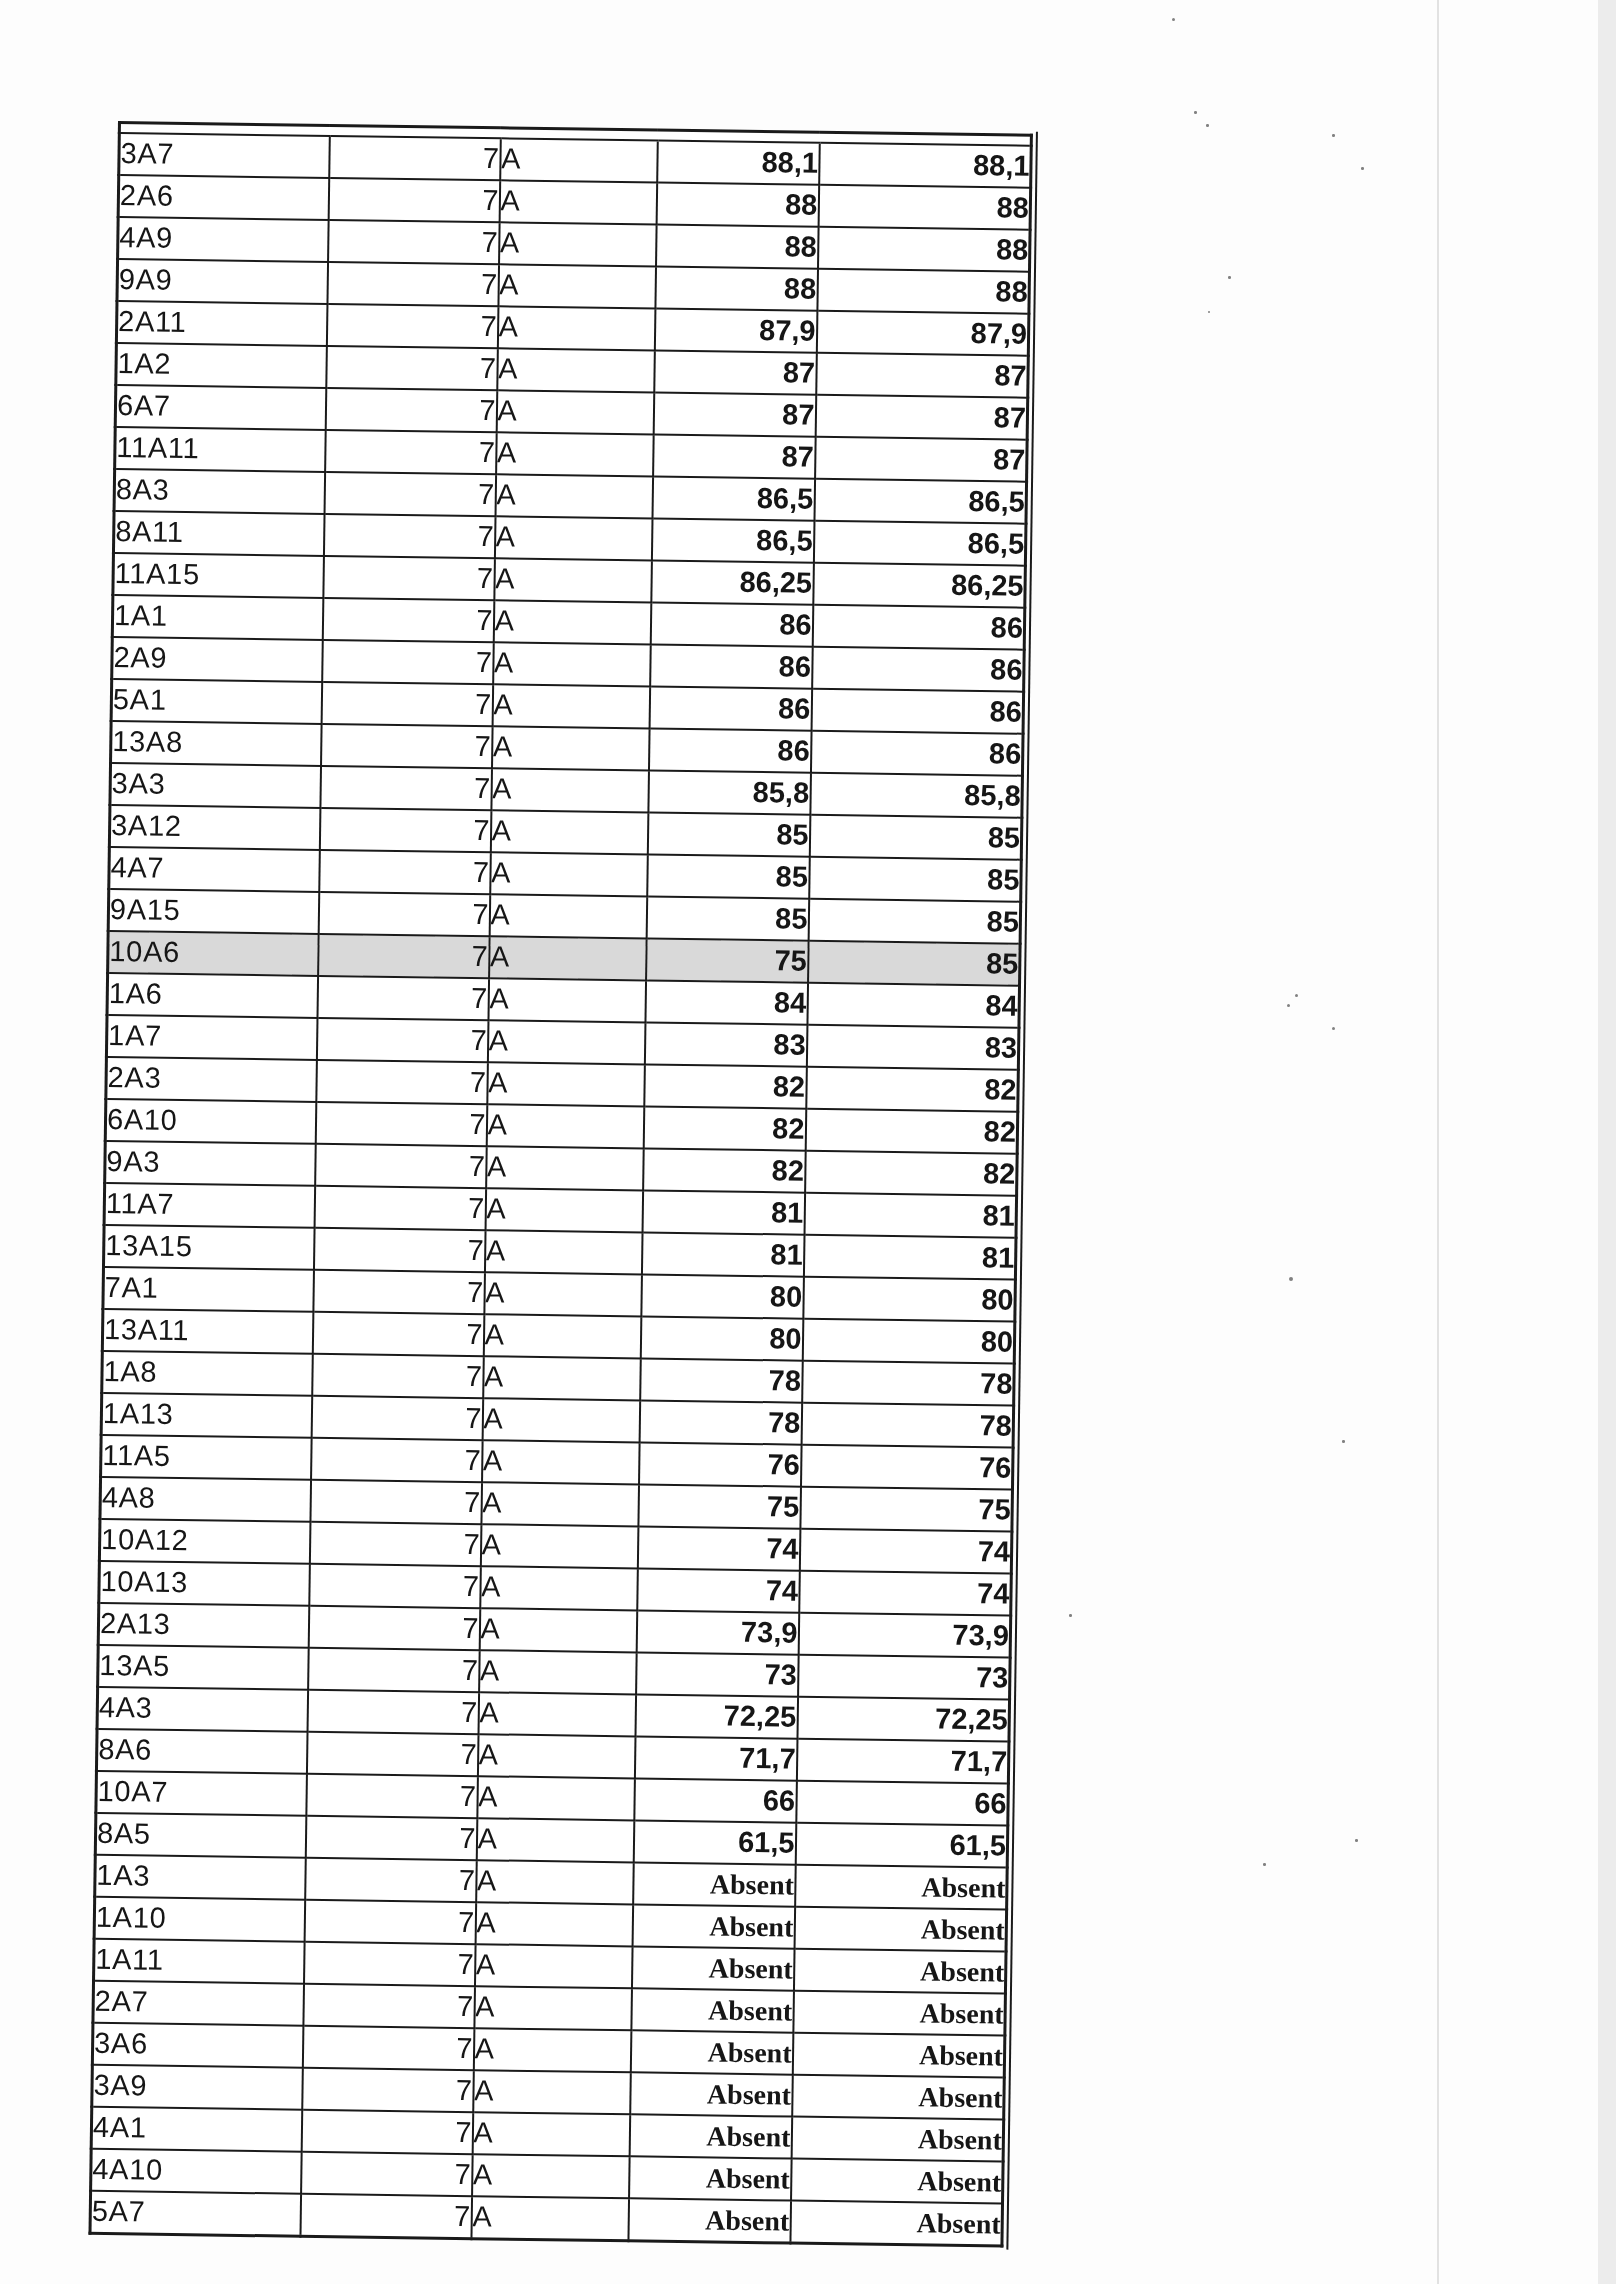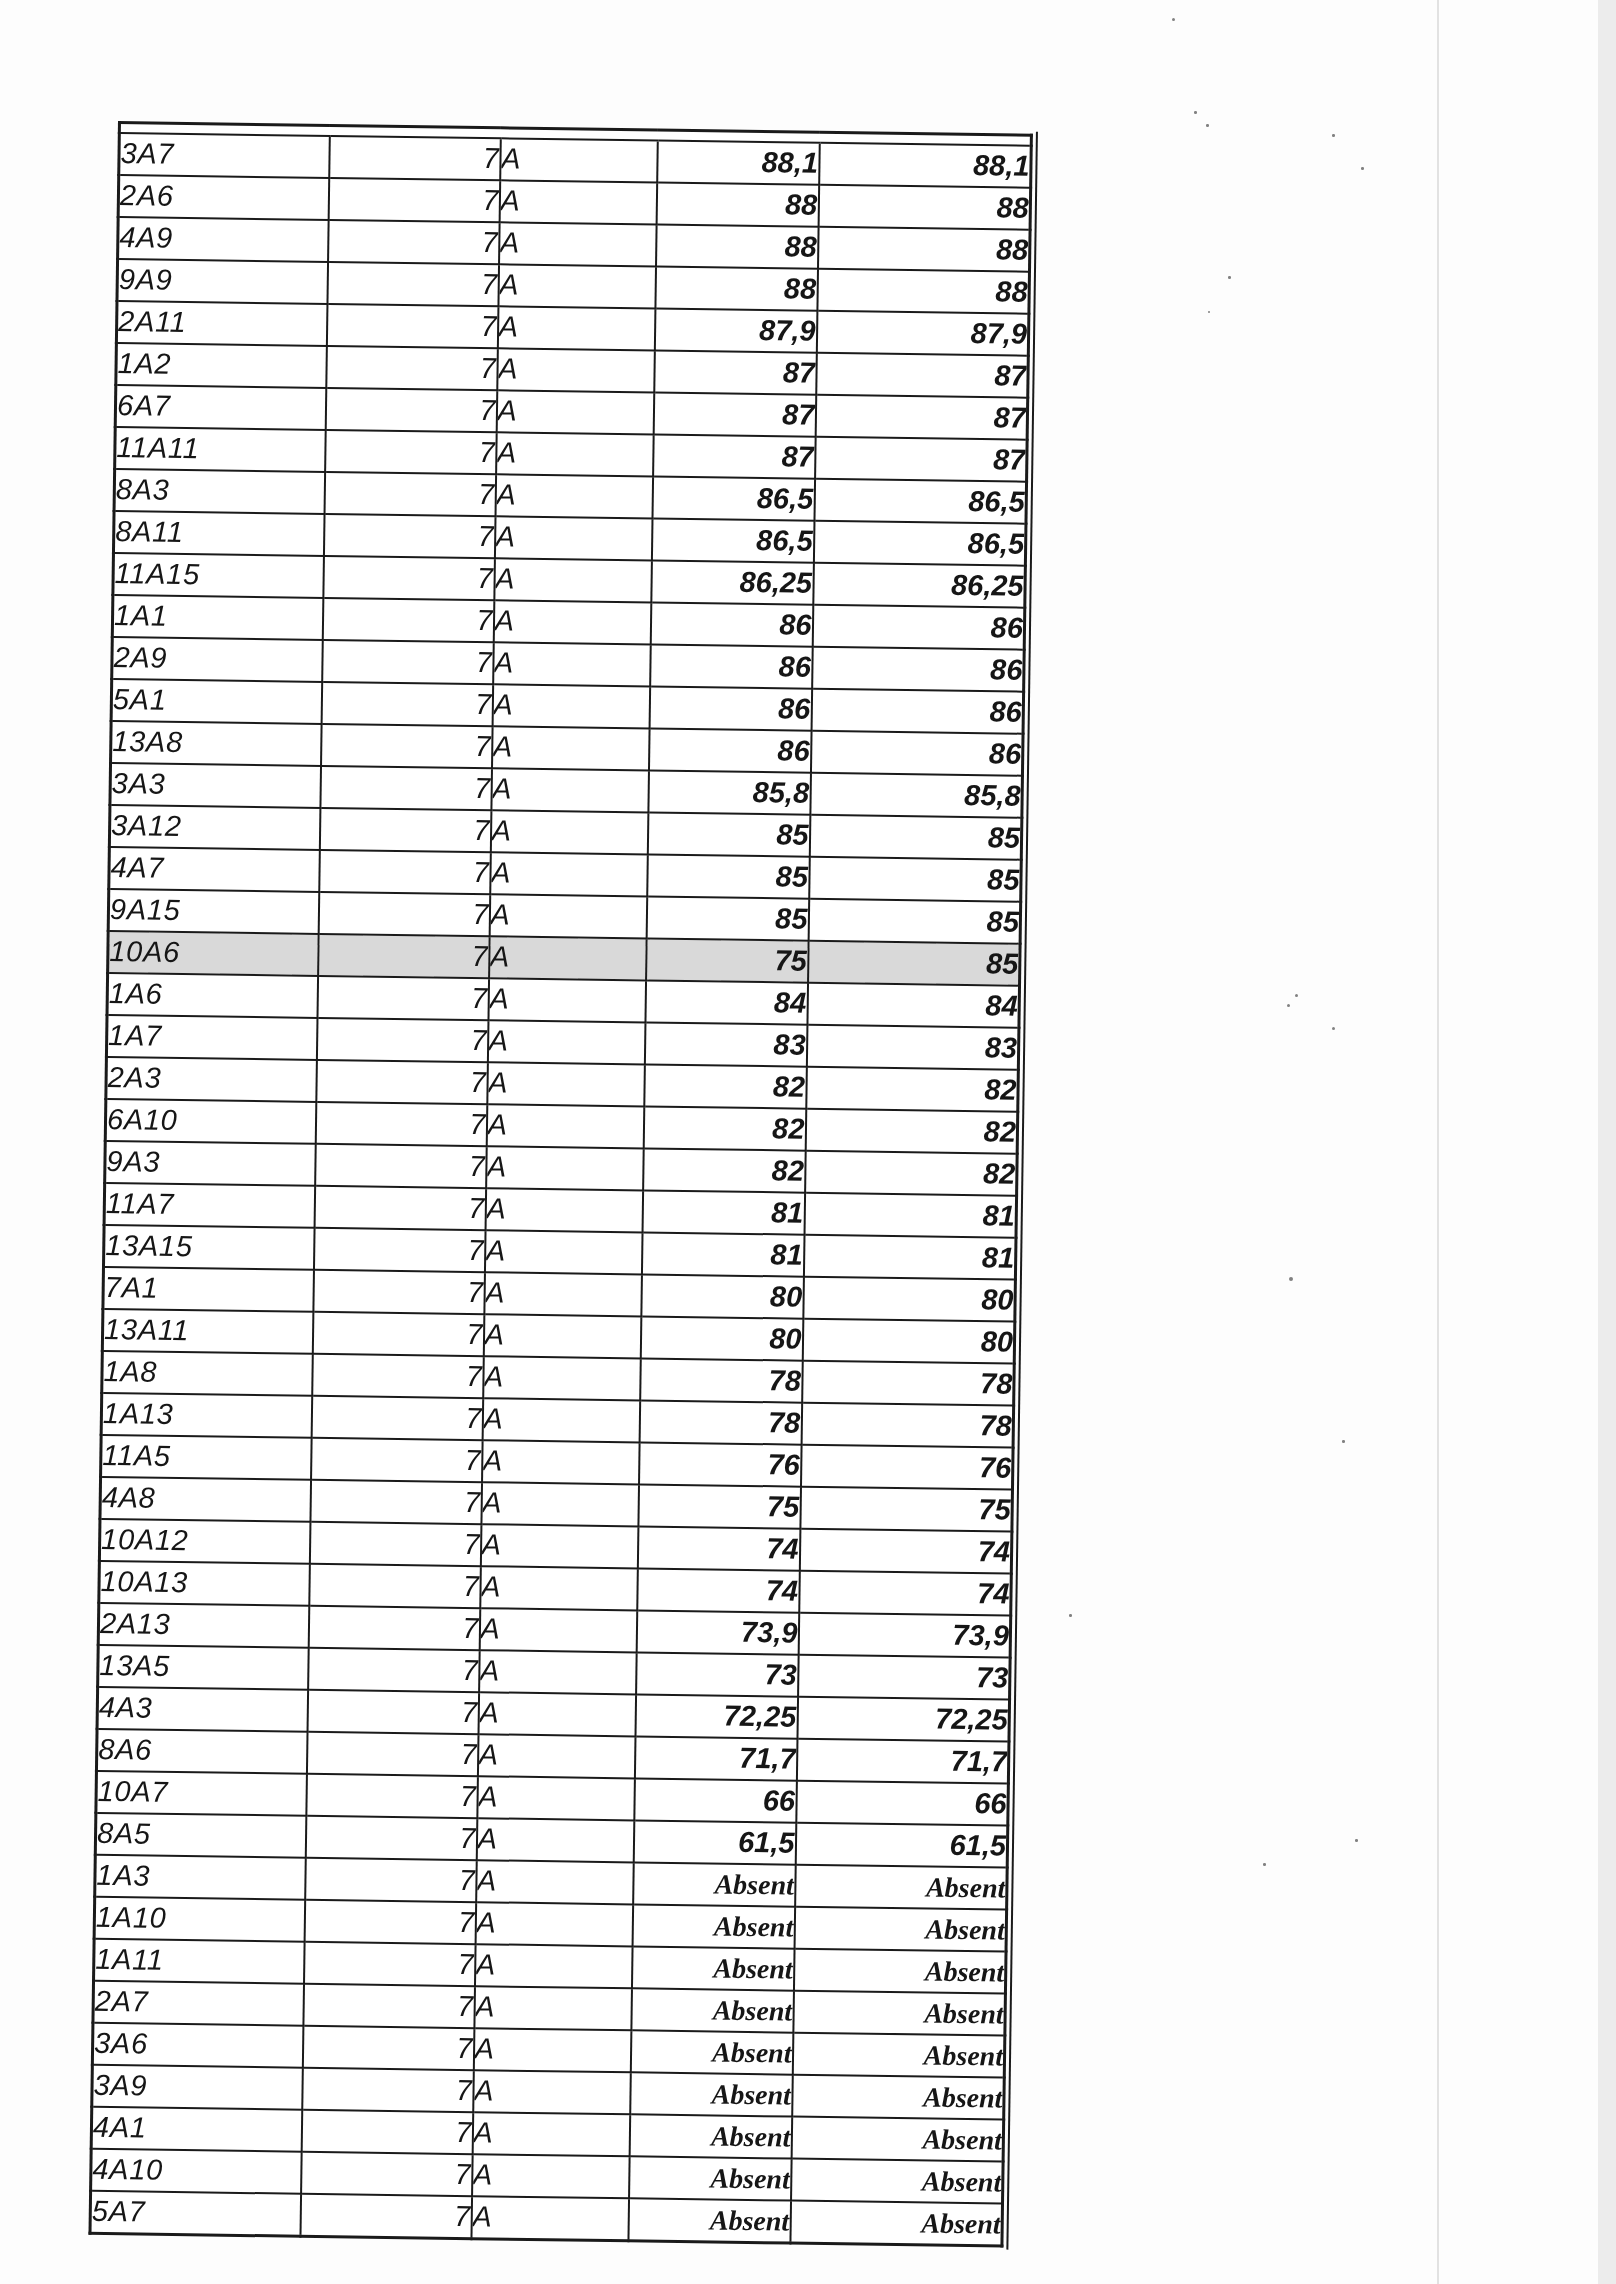--- a/index.html
+++ b/index.html
@@ -4,21 +4,20 @@
 <style>
   html, body { margin: 0; padding: 0; }
   .page {
     position: relative;
     width: 1617px;
     height: 2284px;
     background: #fdfdfd;
     overflow: hidden;
     font-family: "Liberation Sans", sans-serif;
     color: #161616;
-    font-style: italic;
   }
 
   
   .scan-vline {
     position: absolute;
     top: 0; bottom: 0;
     left: 1437px;
     width: 2px;
     background: #e2e2e2;
   }

